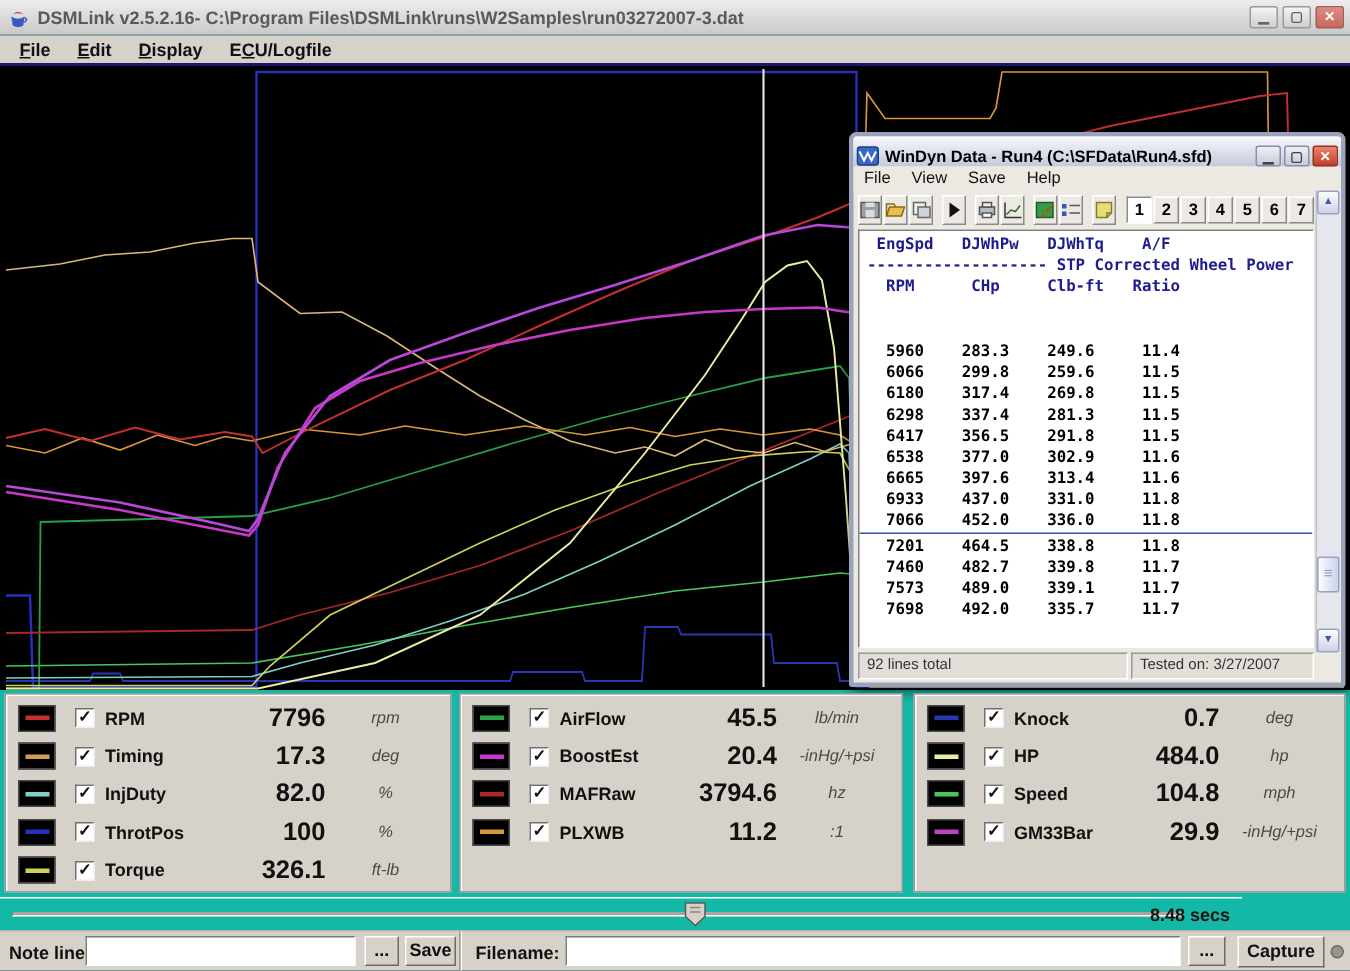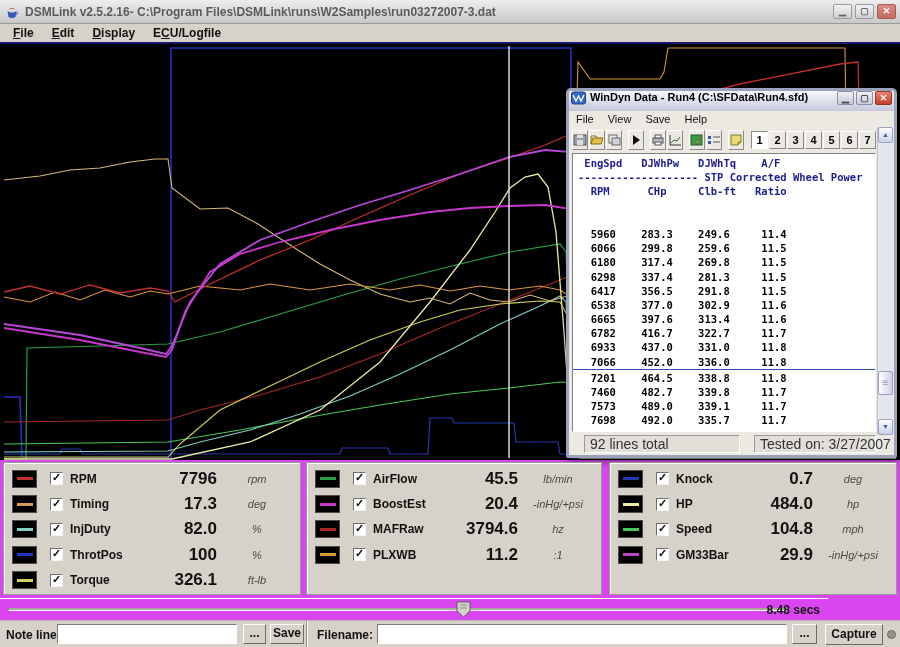--- a/index.html
+++ b/index.html
@@ -1,18 +1,18 @@
 <!DOCTYPE html>
 <html><head>
 <meta charset="utf-8">
 <style>
   * { box-sizing: border-box; margin: 0; padding: 0; }
   html,body { width:900px; height:647px; overflow:hidden; }
   body { font-family:"Liberation Sans", sans-serif; background:#d6d2ca; }
-  #app { position:relative; width:900px; height:647px; background:#d946ef; }
+  #app { position:relative; width:900px; height:647px; background:#14b8a6; }
 
   
   .titlebar { position:absolute; left:0; top:0; width:900px; height:24px;
     background:linear-gradient(#ededed,#c9c9c9); border-bottom:1px solid #9a9a9a;
     display:flex; align-items:center; padding:0 4px; }
   .titlebar .title { font-size:12px; font-weight:bold; color:#5a5a5a; margin-left:5px;
     white-space:nowrap; overflow:hidden; flex:1; }
   .tb-btn { width:19px; height:15px; margin-left:3px; border:1px solid #9a9aa6;
     border-radius:2px; background:linear-gradient(#f4f4f4,#cfcfcf);
     font-size:9px; line-height:13px; text-align:center; color:#666; font-weight:bold; }
@@ -26,21 +26,21 @@
   
   .graph { position:absolute; left:0; top:42px; width:900px; height:418px;
     background:#000; border-top:2px solid #17176b; }
   .graph svg { display:block; }
 
   
   .windyn { position:absolute; left:566px; top:88px; width:331px; height:370px;
     background:#ece9e2; border:3px solid #9aa2bc; border-radius:5px 5px 2px 2px;
     box-shadow:2px 3px 8px rgba(0,0,0,.55); }
   .wd-titlebar { height:20px; background:linear-gradient(#f8f8fc,#c4c8da);
-    border-radius:2px 2px 0 0; display:flex; align-items:flex-start; padding:0 2px; }
+    border-radius:2px 2px 0 0; display:flex; align-items:flex-end; padding:0 2px; }
   .wd-titlebar .title { flex:1; font-size:11px; font-weight:bold; color:#000;
     margin-left:4px; white-space:nowrap; overflow:hidden; }
   .wd-btn { width:17px; height:14px; margin-left:2px; border:1px solid #8890a8; border-radius:2px;
     background:linear-gradient(#f0f0f4,#c6cada); font-size:9px; line-height:12px; text-align:center; color:#444; font-weight:bold; }
   .wd-btn.close { background:linear-gradient(#ea8270,#c23f2c); border-color:#96301f; color:#fff; }
   .wd-menubar { height:16px; display:flex; align-items:center; background:#ece9e2; }
   .wd-menubar span { font-size:11px; color:#111; padding:0 7px; }
   .wd-toolbar { height:26px; display:flex; align-items:center; padding-left:3px;
     overflow:hidden; width:312px; }
   .wd-tool { width:22px; height:20px; margin-right:1px; background:#ece9e2;
@@ -61,21 +61,21 @@
   .wd-scroll { position:absolute; right:1px; top:36px; bottom:20px; width:16px;
     background:#e6e6ee; border-left:1px solid #c0c0cc; }
   .wd-arrow { position:absolute; left:0; width:15px; height:16px;
     background:linear-gradient(#fdfdfe,#cdd2e8); border:1px solid #9aa2c4; border-radius:2px;
     font-size:7px; text-align:center; line-height:14px; color:#3a5aa4; }
   .wd-thumb { position:absolute; left:0; width:15px; height:24px; bottom:40px;
     background:linear-gradient(90deg,#fdfdfe,#ccd2ea); border:1px solid #9aa2c4; border-radius:2px; }
   .wd-thumb::after { content:"≡"; display:block; text-align:center; color:#8a94b8; font-size:10px; line-height:22px; }
   .wd-status { position:absolute; left:3px; right:18px; bottom:2px; height:18px; display:flex; }
   .wd-field { background:#e2dfd8; border:1px solid; border-color:#9a9a9a #fff #fff #9a9a9a;
-    font-size:14px; color:#333; line-height:16px; padding-left:5px; white-space:nowrap;margin-left:12px; }
+    font-size:10px; color:#333; line-height:16px; padding-left:5px; white-space:nowrap; }
   .wd-field.f1 { flex:1; margin-right:2px; }
   .wd-field.f2 { width:122px; }
 
   
   .legend { position:absolute; top:462px; height:133px; background:#d6d2ca;
     border:1px solid #999; box-shadow:inset 1px 1px 0 #fff; padding-top:3px;text-align:center; }
   .legend.g1 { left:3px;   width:298px; }
   .legend.g2 { left:306px; width:296px; }
   .legend.g3 { left:609px; width:288px; }
   .leg-row { height:25.4px; display:flex; align-items:center; padding:0 8px 0 8px; }
@@ -242,21 +242,20 @@
         <div class="wd-line hdr">  RPM      CHp     Clb-ft   Ratio</div>
         <div class="wd-line"></div>
         <div class="wd-line"></div>
         <div class="wd-line">  5960    283.3    249.6     11.4</div>
         <div class="wd-line">  6066    299.8    259.6     11.5</div>
         <div class="wd-line">  6180    317.4    269.8     11.5</div>
         <div class="wd-line">  6298    337.4    281.3     11.5</div>
         <div class="wd-line">  6417    356.5    291.8     11.5</div>
         <div class="wd-line">  6538    377.0    302.9     11.6</div>
         <div class="wd-line">  6665    397.6    313.4     11.6</div>
-        <div class="wd-line">  6782    416.7    322.7     11.7</div>
         <div class="wd-line">  6933    437.0    331.0     11.8</div>
         <div class="wd-line">  7066    452.0    336.0     11.8</div>
         <div class="sep-blue"></div>
         <div class="wd-line">  7201    464.5    338.8     11.8</div>
         <div class="wd-line">  7460    482.7    339.8     11.7</div>
         <div class="wd-line">  7573    489.0    339.1     11.7</div>
         <div class="wd-line">  7698    492.0    335.7     11.7</div>
       </div>
     <div class="wd-scroll">
       <span class="wd-arrow" style="top:0">▲</span>

